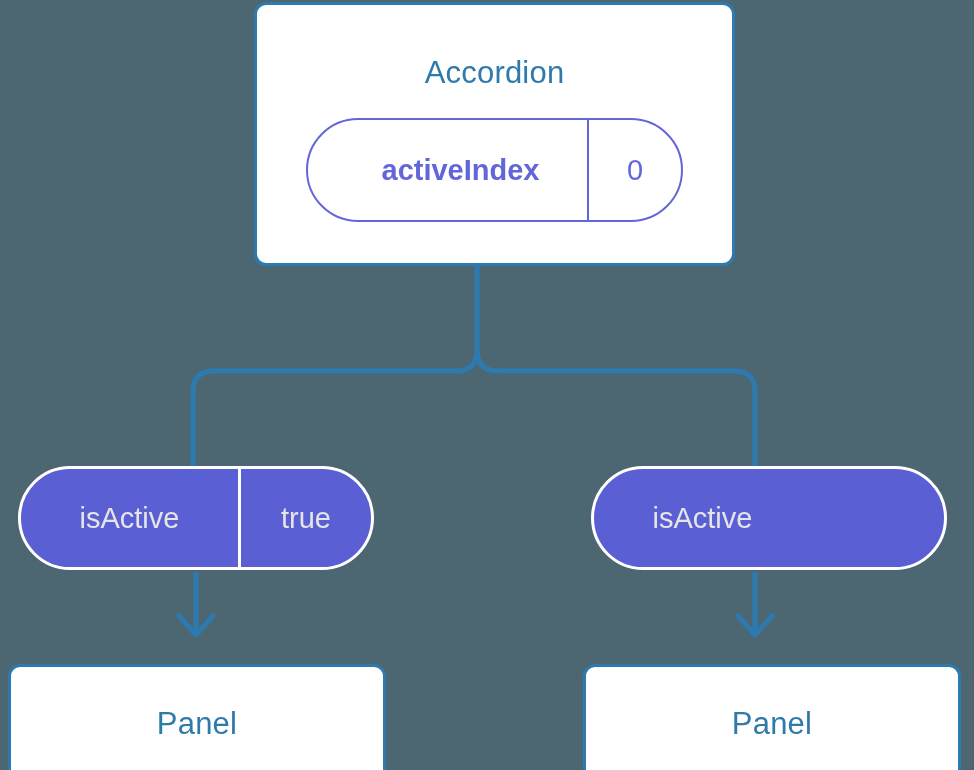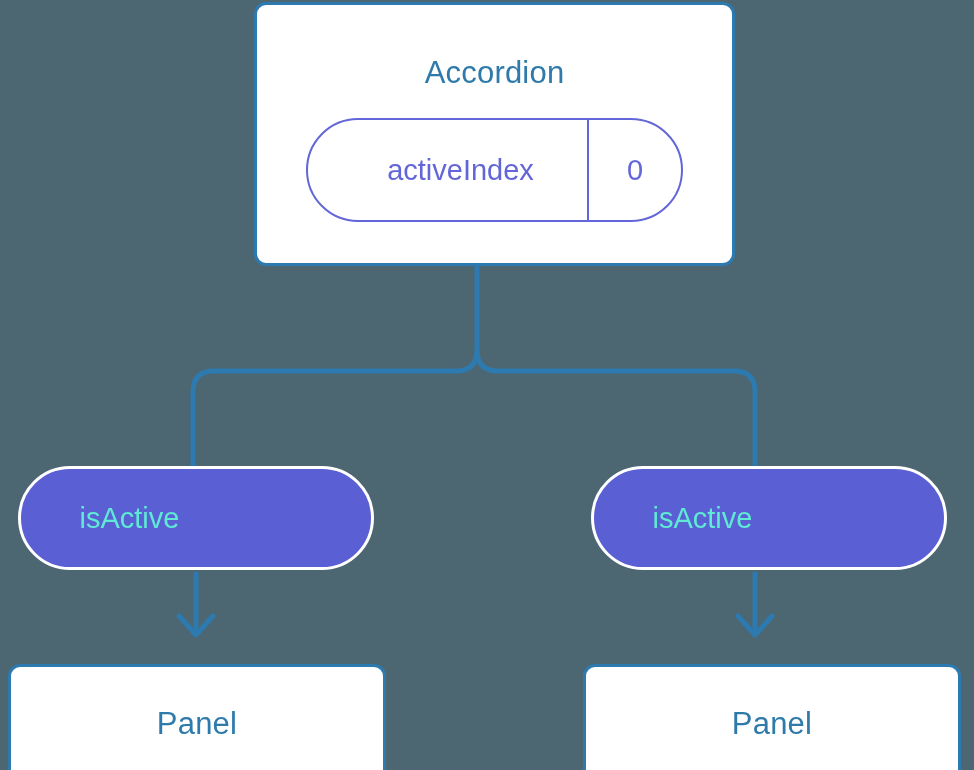--- a/index.html
+++ b/index.html
@@ -95,34 +95,34 @@
     color: #6366d8;
   }
   .pill-outline .pill-value {
     border-left: 2px solid #6366d8;
   }
 
   
   .pill-filled {
     border: 3px solid #ffffff;
     background: #5a5fd4;
-    color: #5eead4;
+    color: #e5e5e5;
   }
   .pill-filled .pill-value {
     border-left: 3px solid #ffffff;
   }
 
   
   #accordion-state-pill {
     left: 306px;
     top: 118px;
     width: 377px;
     height: 104px;
   }
-  #accordion-state-pill .pill-key   { width: 279px; padding-left: 26px; }
+  #accordion-state-pill .pill-key   { width: 279px; padding-left: 26px; font-weight: bold; }
   #accordion-state-pill .pill-value { flex: 1; }
 
   #panel-prop-pill-left {
     left: 18px;
     top: 466px;
     width: 356px;
     height: 104px;
   }
   #panel-prop-pill-left .pill-key   { width: 217px; }
   #panel-prop-pill-left .pill-value { flex: 1; }
@@ -159,20 +159,21 @@
     <div class="card-title">Accordion</div>
   </div>
 
   <div class="pill pill-outline" id="accordion-state-pill">
     <div class="pill-key">activeIndex</div>
     <div class="pill-value">0</div>
   </div>
 
   <div class="pill pill-filled" id="panel-prop-pill-left">
     <div class="pill-key">isActive</div>
+    <div class="pill-value">true</div>
   </div>
 
   <div class="card panel-card" id="panel-card-left">
     <div class="card-title">Panel</div>
   </div>
 
   <div class="pill pill-filled" id="panel-prop-pill-right">
     <div class="pill-key">isActive</div>
   </div>
 

